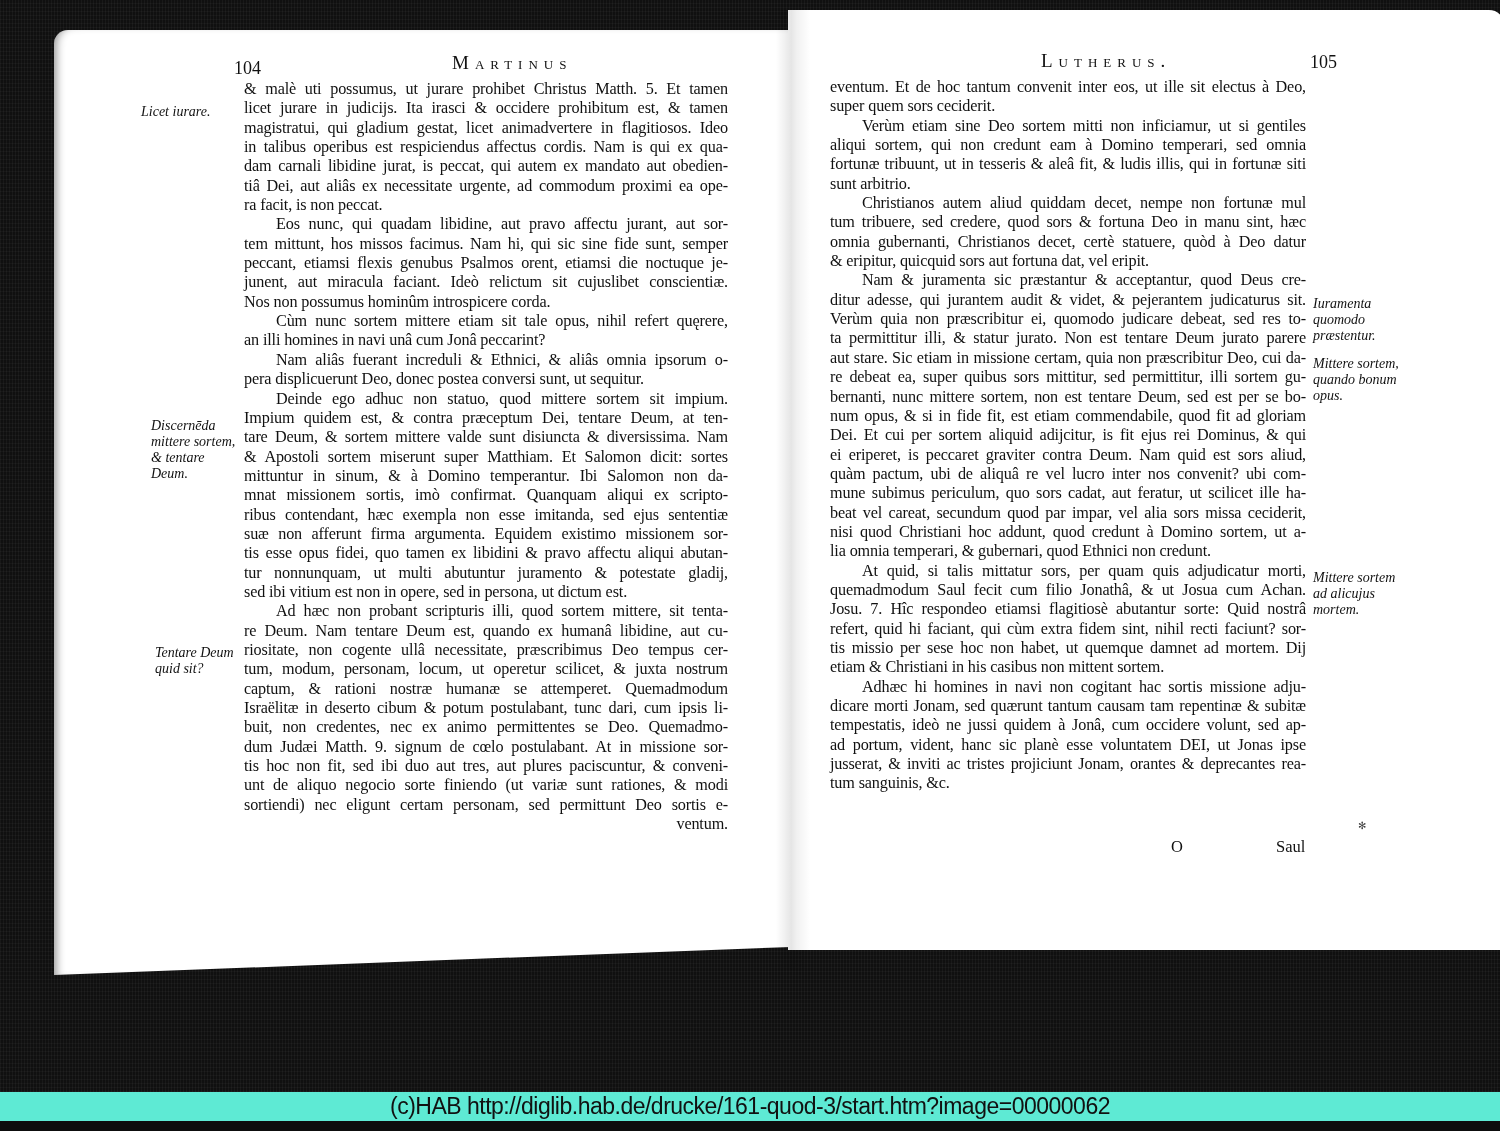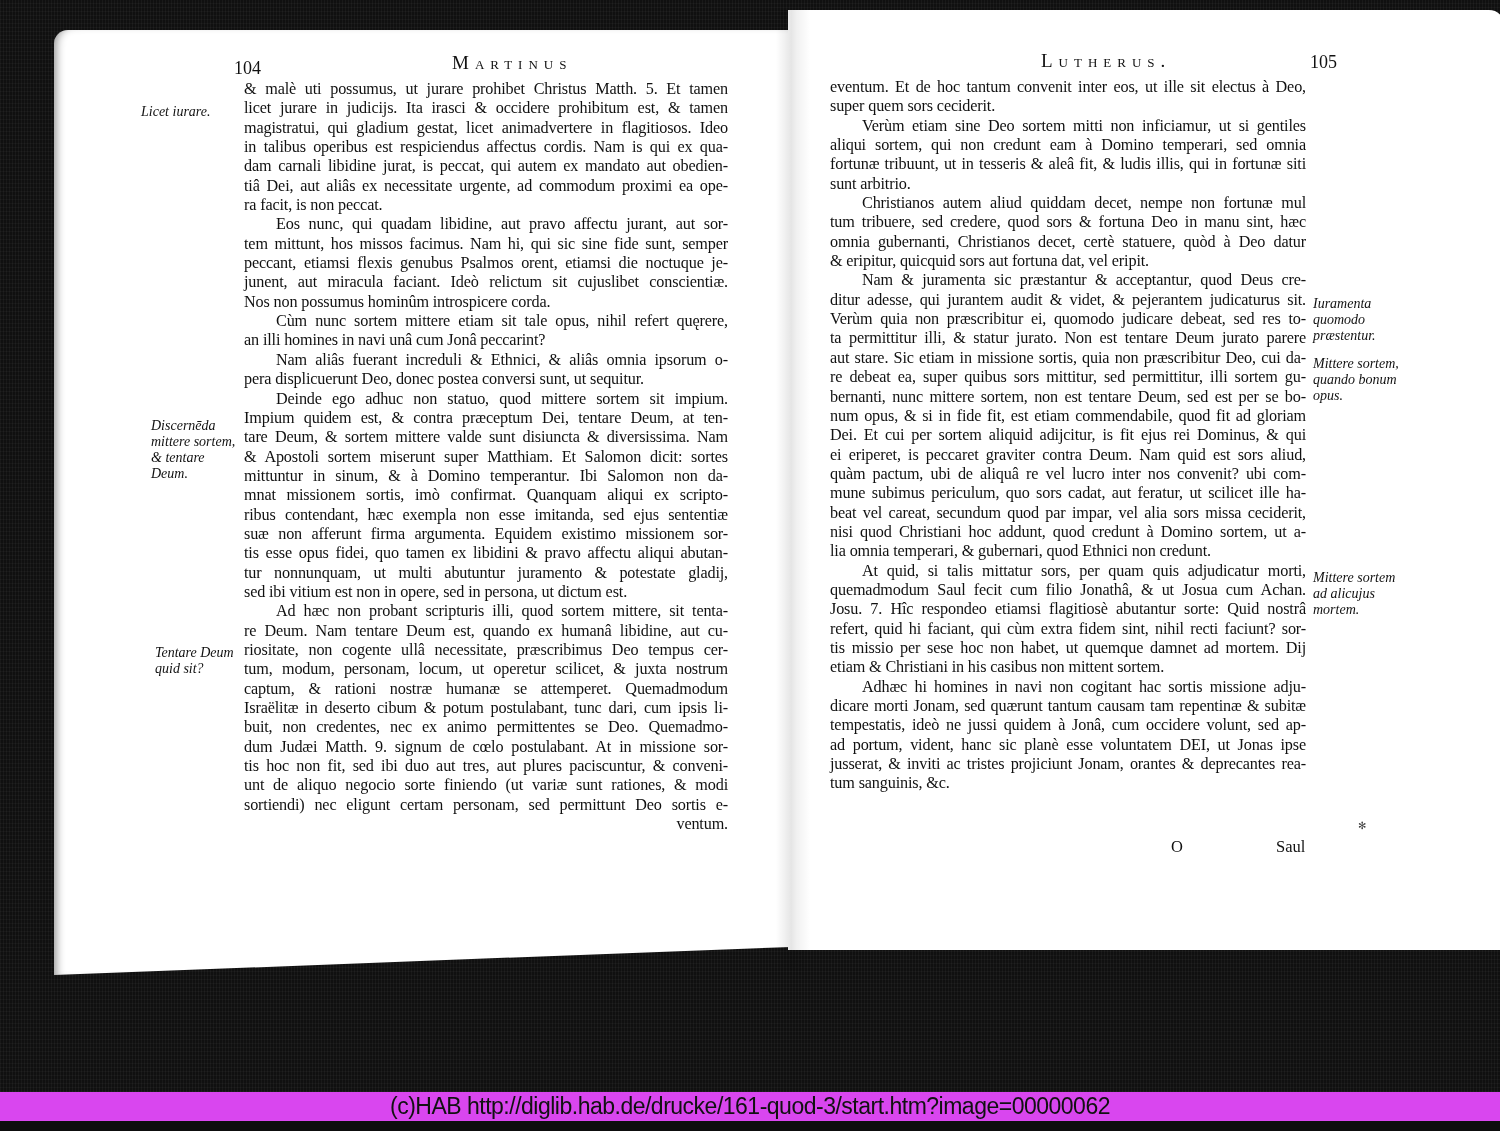--- a/index.html
+++ b/index.html
@@ -49,21 +49,21 @@
     .text-block .ln.last { text-align-last: left; }
     .text-block .ln.indent { padding-left: 32px; }
     .text-block .ln.right { text-align: right; text-align-last: right; }
     .marg {
       position: absolute; font-style: italic; font-weight: normal; font-size: 14px;
       line-height: 16px; width: 92px;
     }
     .catch { position: absolute; font-size: 16.5px; }
     .footer {
       position: absolute; left: 0; top: 1092px; width: 1500px; height: 29px;
-      background: #d946ef;
+      background: #5eead4;
       display: flex; align-items: center; justify-content: center;
     }
     .footer span {
       font-family: "Liberation Sans", "DejaVu Sans", sans-serif;
       font-size: 23px; color: #111; letter-spacing: -0.5px;
     }
     .speck { position: absolute; font-size: 10px; color: #444; }
   </style>
 </head>
 <body>
@@ -139,21 +139,21 @@
     <span class="ln">fortunæ tribuunt, ut in tesseris &amp; aleâ fit, &amp; ludis illis, qui in fortunæ siti</span>
     <span class="ln last">sunt arbitrio.</span>
     <span class="ln indent">Christianos autem aliud quiddam decet, nempe non fortunæ mul</span>
     <span class="ln">tum tribuere, sed credere, quod sors &amp; fortuna Deo in manu sint, hæc</span>
     <span class="ln">omnia gubernanti, Christianos decet, certè statuere, quòd à Deo datur</span>
     <span class="ln last">&amp; eripitur, quicquid sors aut fortuna dat, vel eripit.</span>
     <span class="ln indent">Nam &amp; juramenta sic præstantur &amp; acceptantur, quod Deus cre-</span>
     <span class="ln">ditur adesse, qui jurantem audit &amp; videt, &amp; pejerantem judicaturus sit.</span>
     <span class="ln">Verùm quia non præscribitur ei, quomodo judicare debeat, sed res to-</span>
     <span class="ln">ta permittitur illi, &amp; statur jurato.  Non est tentare Deum jurato parere</span>
-    <span class="ln">aut stare. Sic etiam in missione sortis, quia non præscribitur Deo, cui da-</span>
+    <span class="ln">aut stare. Sic etiam in missione certam, quia non præscribitur Deo, cui da-</span>
     <span class="ln">re debeat ea, super quibus sors mittitur, sed permittitur, illi sortem gu-</span>
     <span class="ln">bernanti, nunc mittere sortem, non est tentare Deum, sed est per se bo-</span>
     <span class="ln">num opus, &amp; si in fide fit, est etiam commendabile, quod fit ad gloriam</span>
     <span class="ln">Dei.   Et cui per sortem aliquid adijcitur, is fit ejus rei Dominus, &amp; qui</span>
     <span class="ln">ei eriperet, is peccaret graviter contra Deum.   Nam quid est sors aliud,</span>
     <span class="ln">quàm pactum, ubi de aliquâ re vel lucro inter nos convenit? ubi com-</span>
     <span class="ln">mune subimus periculum, quo sors cadat, aut feratur, ut scilicet ille ha-</span>
     <span class="ln">beat vel careat, secundum quod par impar, vel alia sors missa ceciderit,</span>
     <span class="ln">nisi quod Christiani hoc addunt, quod credunt à Domino sortem, ut a-</span>
     <span class="ln last">lia omnia temperari, &amp; gubernari, quod Ethnici non credunt.</span>

